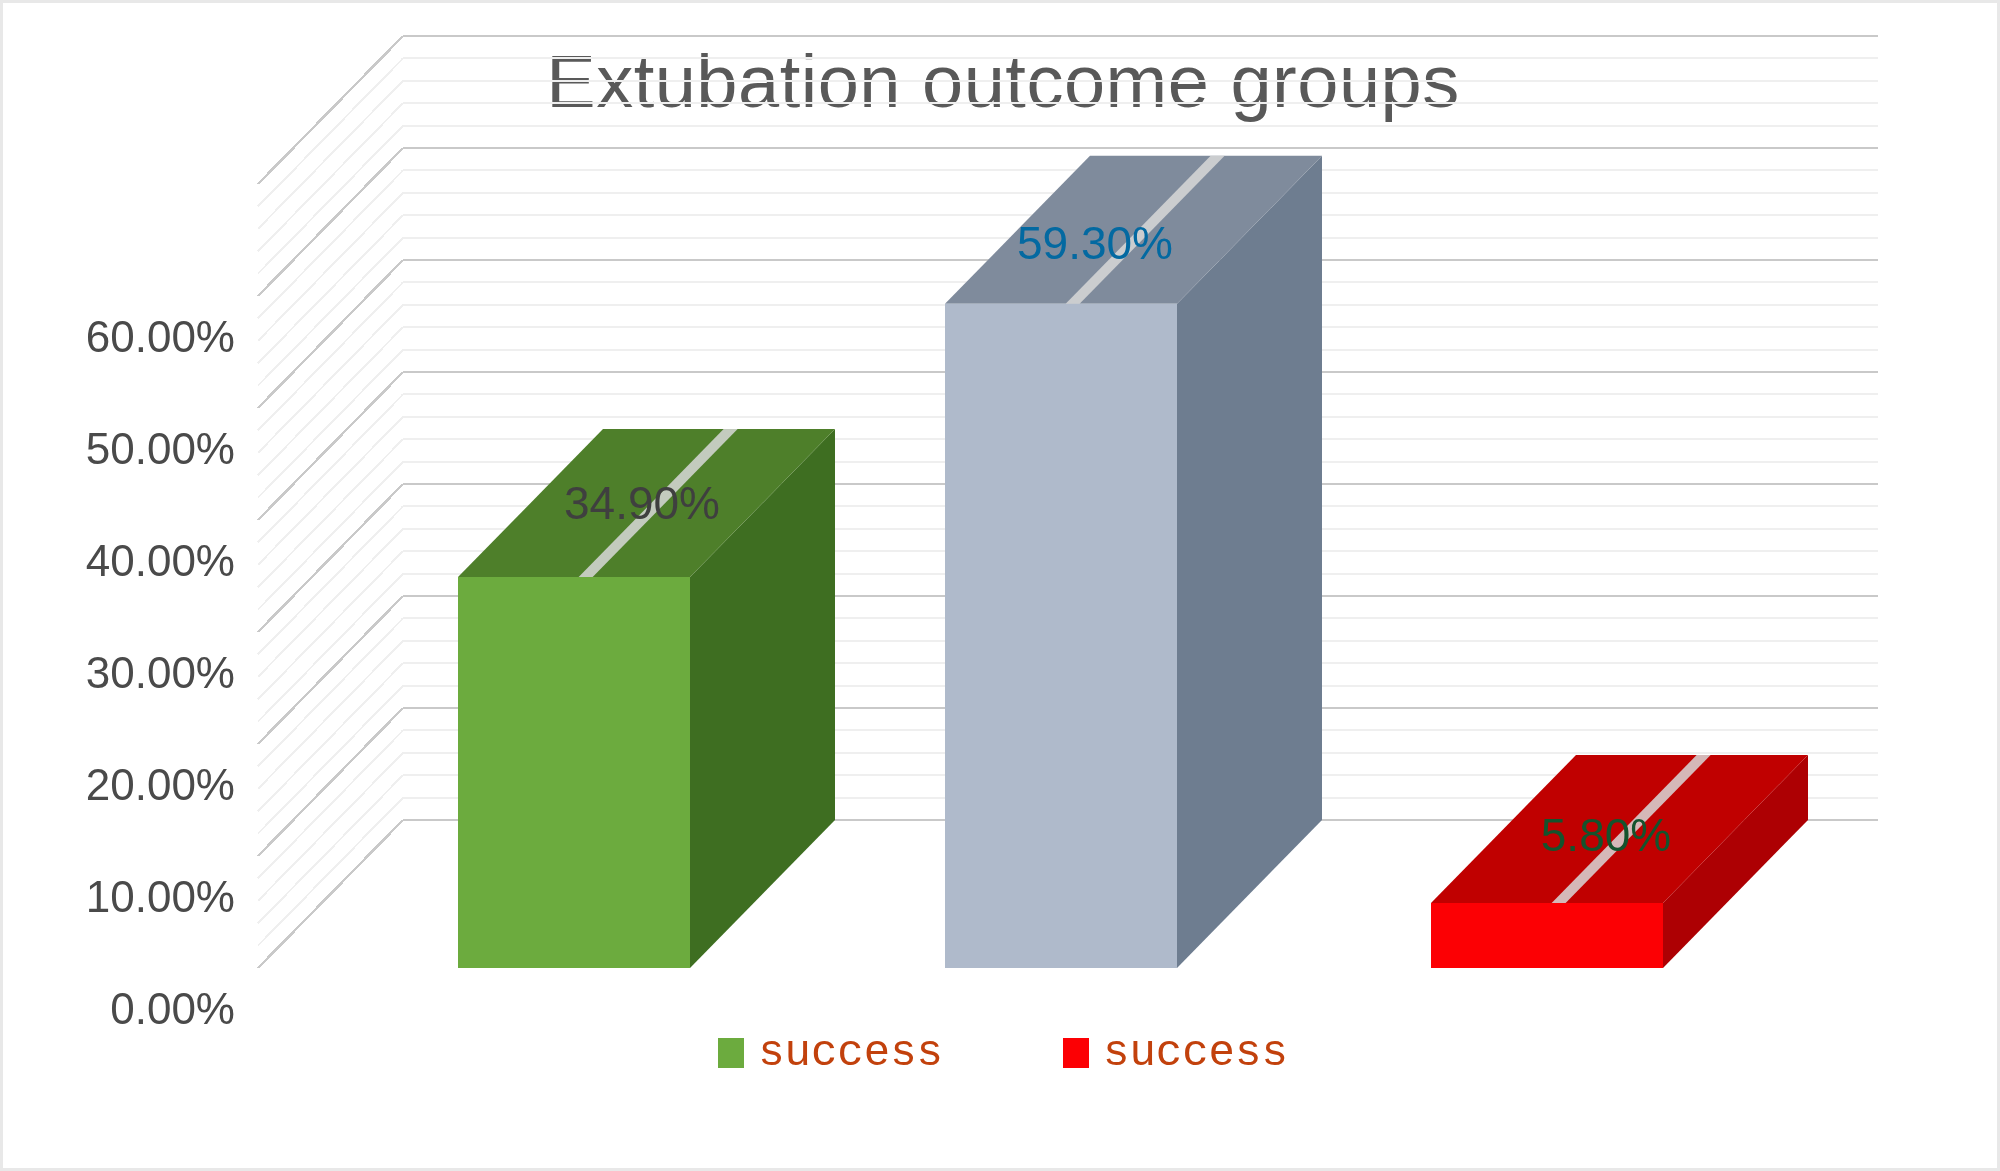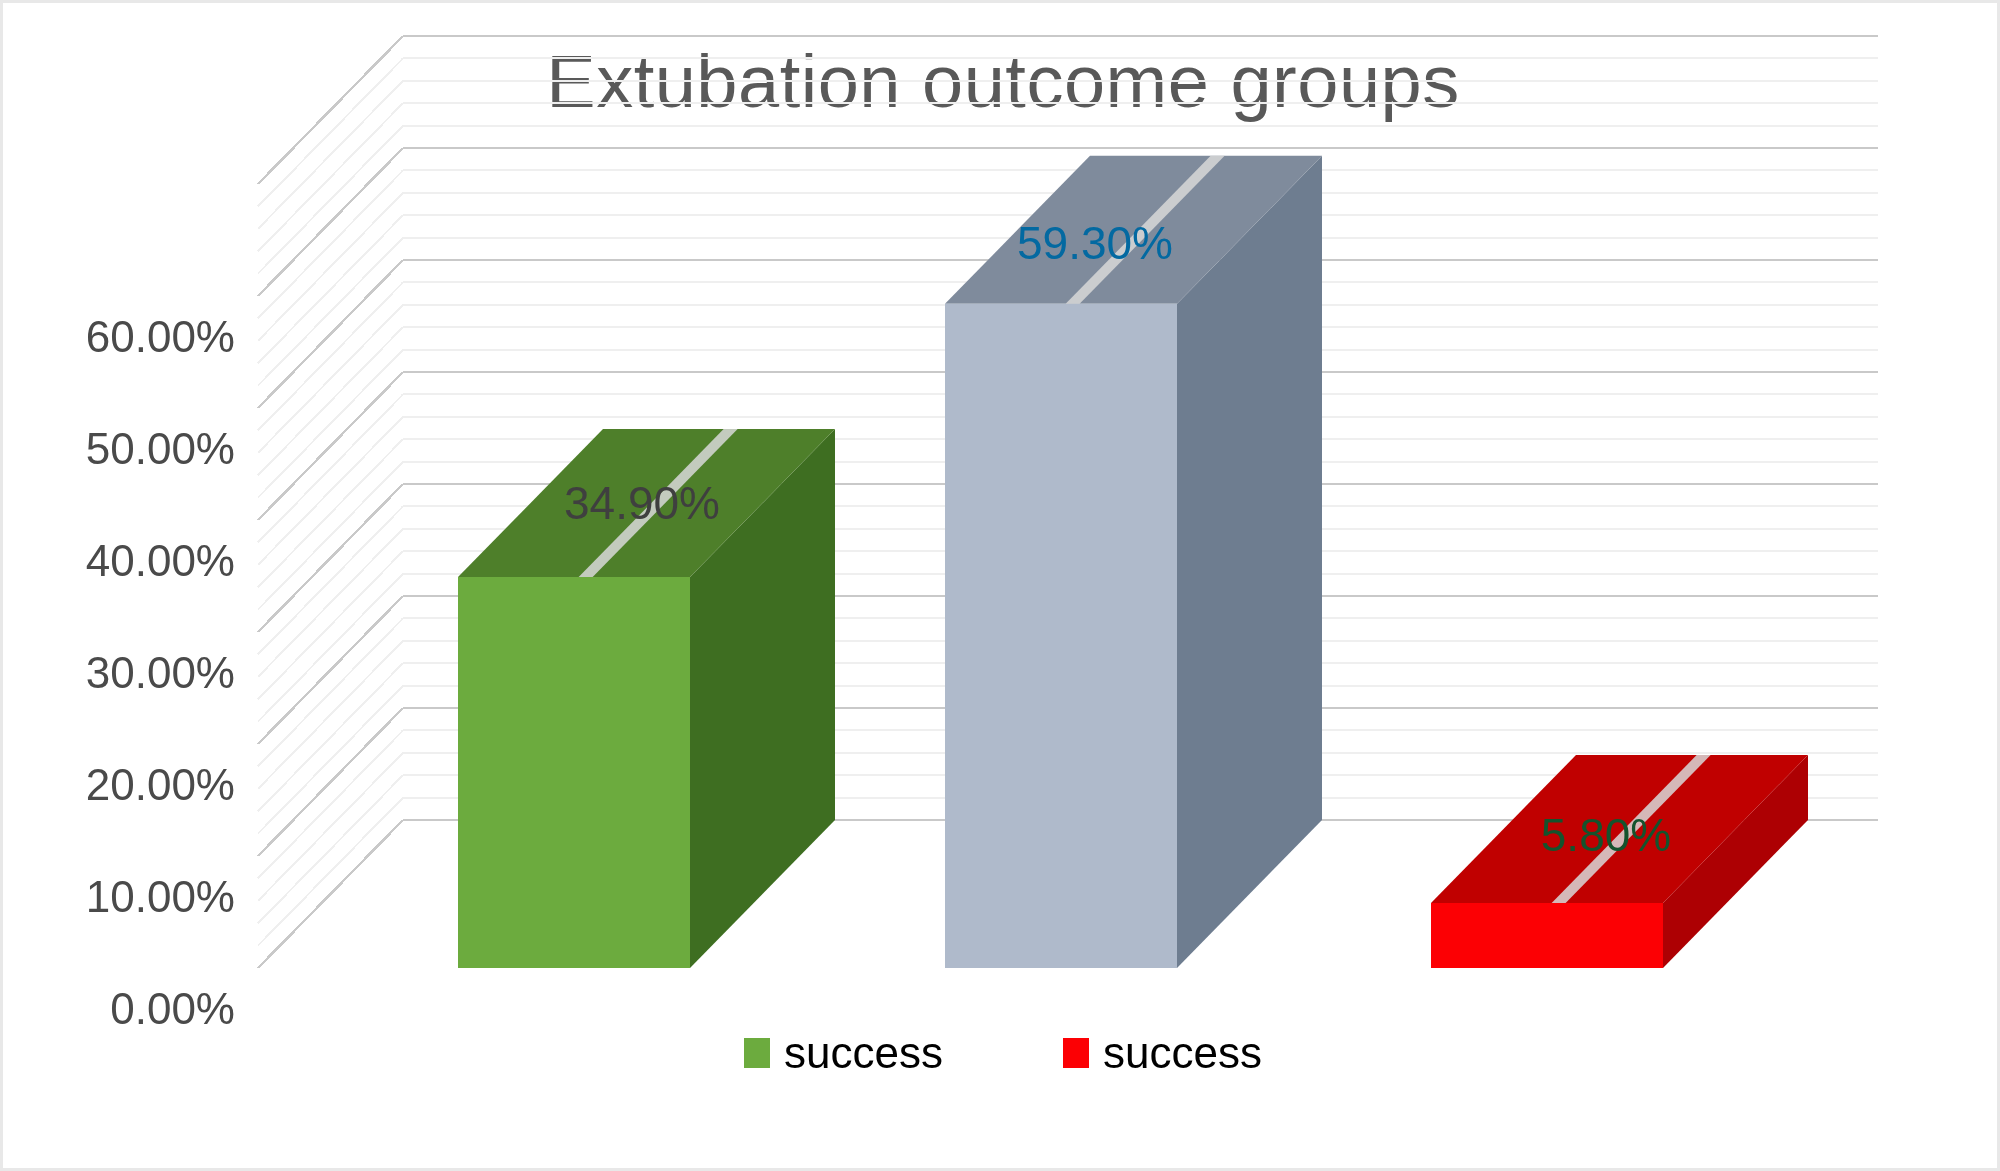--- a/index.html
+++ b/index.html
@@ -92,23 +92,24 @@
     align-items: center;
     gap: 14px;
   }
   .legend-swatch {
     width: 26px;
     height: 30px;
     flex: 0 0 auto;
   }
   .legend-text {
     font-size: 44px;
-    color: #000000;
+    color: #c2410c;
     white-space: nowrap;
     line-height: 1;
+    font-family: Liberation Mono, monospace;
   }
 </style>
 </head>
 <body>
 
 <div id="chart-frame" style="border-color: rgb(232, 232, 232); background: rgb(255, 255, 255);">
 
   <div id="chart-title" style="color: rgb(89, 89, 89);">Extubation outcome groups</div>
 
   <div id="plot-area">

